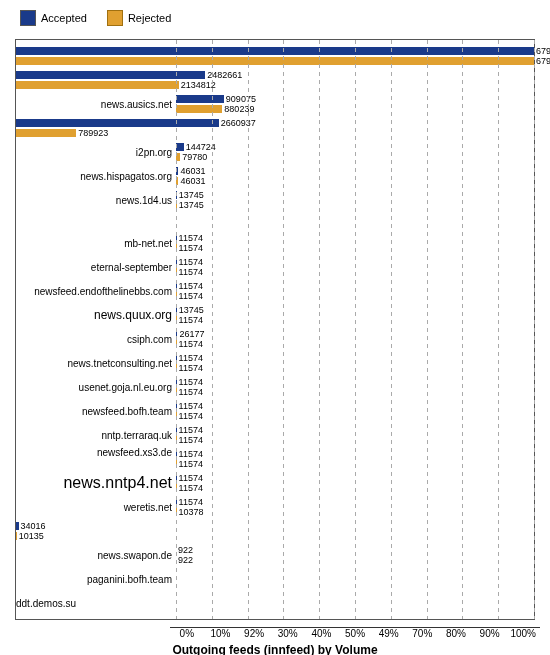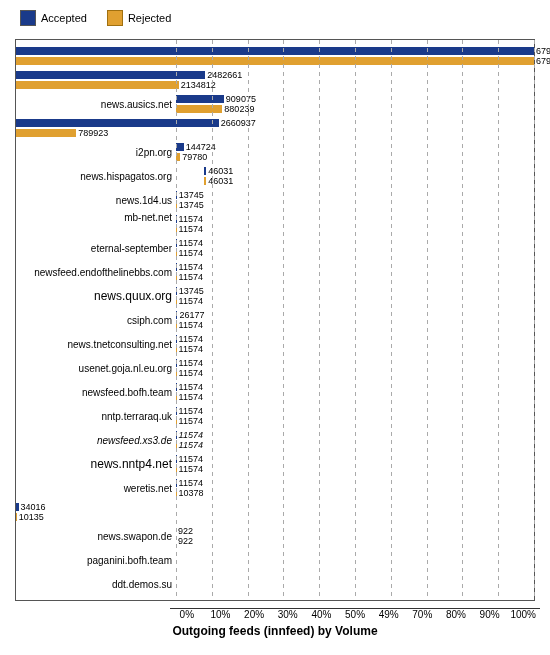--- a/index.html
+++ b/index.html
@@ -134,21 +134,21 @@
             <div style="display: flex; align-items: center; height: 9px; margin-bottom: 1px;">
               <div style="height: 8px; width: 2.13%; background: rgb(26, 58, 138); flex-shrink: 0;"></div>
               <span style="font-size: 9px; margin-left: 2px; white-space: nowrap;">144724</span>
             </div>
             <div style="display: flex; align-items: center; height: 9px;">
               <div style="height: 8px; width: 1.17%; background: rgb(224, 160, 48); flex-shrink: 0;"></div>
               <span style="font-size: 9px; margin-left: 2px; white-space: nowrap;">79780</span>
             </div>
           </div>
         </div>
-        <div style="display: flex; align-items: center; height: 24px; gap: 28px;">
+        <div style="display: flex; align-items: center; height: 24px;">
           <div style="width: 160px; flex-shrink: 0; text-align: right; padding-right: 4px; font-size: 10px; white-space: nowrap;">news.hispagatos.org</div>
           <div style="flex: 1 1 0%; display: flex; flex-direction: column; justify-content: center; position: relative;">
             <div style="display: flex; align-items: center; height: 9px; margin-bottom: 1px;">
               <div style="height: 8px; width: 0.68%; background: rgb(26, 58, 138); flex-shrink: 0;"></div>
               <span style="font-size: 9px; margin-left: 2px; white-space: nowrap;">46031</span>
             </div>
             <div style="display: flex; align-items: center; height: 9px;">
               <div style="height: 8px; width: 0.68%; background: rgb(224, 160, 48); flex-shrink: 0;"></div>
               <span style="font-size: 9px; margin-left: 2px; white-space: nowrap;">46031</span>
             </div>
@@ -160,21 +160,21 @@
             <div style="display: flex; align-items: center; height: 9px; margin-bottom: 1px;">
               <div style="height: 8px; width: 0.2%; background: rgb(26, 58, 138); flex-shrink: 0;"></div>
               <span style="font-size: 9px; margin-left: 2px; white-space: nowrap;">13745</span>
             </div>
             <div style="display: flex; align-items: center; height: 9px;">
               <div style="height: 8px; width: 0.2%; background: rgb(224, 160, 48); flex-shrink: 0;"></div>
               <span style="font-size: 9px; margin-left: 2px; white-space: nowrap;">13745</span>
             </div>
           </div>
         </div>
-        <div style="display: flex; height: 24px;">
+        <div style="display: flex; align-items: center; height: 24px; margin-top: 19px;">
           <div style="width: 160px; flex-shrink: 0; text-align: right; padding-right: 4px; font-size: 10px; white-space: nowrap;">mb-net.net</div>
           <div style="flex: 1 1 0%; display: flex; flex-direction: column; justify-content: center; position: relative;">
             <div style="display: flex; align-items: center; height: 9px; margin-bottom: 1px;">
               <div style="height: 8px; width: 0.17%; background: rgb(26, 58, 138); flex-shrink: 0;"></div>
               <span style="font-size: 9px; margin-left: 2px; white-space: nowrap;">11574</span>
             </div>
             <div style="display: flex; align-items: center; height: 9px;">
               <div style="height: 8px; width: 0.17%; background: rgb(224, 160, 48); flex-shrink: 0;"></div>
               <span style="font-size: 9px; margin-left: 2px; white-space: nowrap;">11574</span>
             </div>
@@ -277,35 +277,35 @@
             <div style="display: flex; align-items: center; height: 9px; margin-bottom: 1px;">
               <div style="height: 8px; width: 0.17%; background: rgb(26, 58, 138); flex-shrink: 0;"></div>
               <span style="font-size: 9px; margin-left: 2px; white-space: nowrap;">11574</span>
             </div>
             <div style="display: flex; align-items: center; height: 9px;">
               <div style="height: 8px; width: 0.17%; background: rgb(224, 160, 48); flex-shrink: 0;"></div>
               <span style="font-size: 9px; margin-left: 2px; white-space: nowrap;">11574</span>
             </div>
           </div>
         </div>
-        <div style="display: flex; align-items: center; height: 24px; font-style: italic;">
+        <div style="display: flex; height: 24px;">
           <div style="width: 160px; flex-shrink: 0; text-align: right; padding-right: 4px; font-size: 10px; white-space: nowrap;">newsfeed.xs3.de</div>
           <div style="flex: 1 1 0%; display: flex; flex-direction: column; justify-content: center; position: relative;">
             <div style="display: flex; align-items: center; height: 9px; margin-bottom: 1px;">
               <div style="height: 8px; width: 0.17%; background: rgb(26, 58, 138); flex-shrink: 0;"></div>
               <span style="font-size: 9px; margin-left: 2px; white-space: nowrap;">11574</span>
             </div>
             <div style="display: flex; align-items: center; height: 9px;">
               <div style="height: 8px; width: 0.17%; background: rgb(224, 160, 48); flex-shrink: 0;"></div>
               <span style="font-size: 9px; margin-left: 2px; white-space: nowrap;">11574</span>
             </div>
           </div>
         </div>
         <div style="display: flex; align-items: center; height: 24px;">
-          <div style="width: 160px; flex-shrink: 0; text-align: right; padding-right: 4px; font-size: 12px; white-space: nowrap;">news.nntp4.net</div>
+          <div style="width: 160px; flex-shrink: 0; text-align: right; padding-right: 4px; font-size: 16px; white-space: nowrap;">news.nntp4.net</div>
           <div style="flex: 1 1 0%; display: flex; flex-direction: column; justify-content: center; position: relative;">
             <div style="display: flex; align-items: center; height: 9px; margin-bottom: 1px;">
               <div style="height: 8px; width: 0.17%; background: rgb(26, 58, 138); flex-shrink: 0;"></div>
               <span style="font-size: 9px; margin-left: 2px; white-space: nowrap;">11574</span>
             </div>
             <div style="display: flex; align-items: center; height: 9px;">
               <div style="height: 8px; width: 0.17%; background: rgb(224, 160, 48); flex-shrink: 0;"></div>
               <span style="font-size: 9px; margin-left: 2px; white-space: nowrap;">11574</span>
             </div>
           </div>
@@ -355,21 +355,21 @@
               <div style="height: 8px; width: 0%; background: rgb(26, 58, 138); flex-shrink: 0;"></div>
               <span style="font-size: 9px; margin-left: 2px; white-space: nowrap;"></span>
             </div>
             <div style="display: flex; align-items: center; height: 9px;">
               <div style="height: 8px; width: 0%; background: rgb(224, 160, 48); flex-shrink: 0;"></div>
               <span style="font-size: 9px; margin-left: 2px; white-space: nowrap;"></span>
             </div>
           </div>
         </div>
         <div style="display: flex; align-items: center; height: 24px;">
-          <div style="width: 160px; flex-shrink: 0; text-align: right; padding-right: 4px; font-size: 10px; white-space: nowrap;">ddt.demos.su</div>
+          <div style="width: 160px; flex-shrink: 0; padding-right: 4px; font-size: 10px; white-space: nowrap;">ddt.demos.su</div>
           <div style="flex: 1 1 0%; display: flex; flex-direction: column; justify-content: center; position: relative;">
             <div style="display: flex; align-items: center; height: 9px; margin-bottom: 1px;">
               <div style="height: 8px; width: 0%; background: rgb(26, 58, 138); flex-shrink: 0;"></div>
               <span style="font-size: 9px; margin-left: 2px; white-space: nowrap;"></span>
             </div>
             <div style="display: flex; align-items: center; height: 9px;">
               <div style="height: 8px; width: 0%; background: rgb(224, 160, 48); flex-shrink: 0;"></div>
               <span style="font-size: 9px; margin-left: 2px; white-space: nowrap;"></span>
             </div>
           </div>
@@ -386,21 +386,21 @@
         <div style="position: absolute; top: 0px; bottom: 0px; left: 70%; width: 1px; background: repeating-linear-gradient(rgb(170, 170, 170) 0px, rgb(170, 170, 170) 4px, transparent 4px, transparent 8px);"></div>
         <div style="position: absolute; top: 0px; bottom: 0px; left: 80%; width: 1px; background: repeating-linear-gradient(rgb(170, 170, 170) 0px, rgb(170, 170, 170) 4px, transparent 4px, transparent 8px);"></div>
         <div style="position: absolute; top: 0px; bottom: 0px; left: 90%; width: 1px; background: repeating-linear-gradient(rgb(170, 170, 170) 0px, rgb(170, 170, 170) 4px, transparent 4px, transparent 8px);"></div>
         <div style="position: absolute; top: 0px; bottom: 0px; left: 100%; width: 1px; background: repeating-linear-gradient(rgb(170, 170, 170) 0px, rgb(170, 170, 170) 4px, transparent 4px, transparent 8px);"></div>
       </div>
     </div>
 
   <div class="x-axis" id="x-axis-row">
   <div class="x-tick">0%</div>
       <div class="x-tick">10%</div>
-      <div class="x-tick">20%</div>
+      <div class="x-tick">92%</div>
       <div class="x-tick">30%</div>
       <div class="x-tick">40%</div>
       <div class="x-tick">50%</div>
       <div class="x-tick">49%</div>
       <div class="x-tick">70%</div>
       <div class="x-tick">80%</div>
       <div class="x-tick">90%</div>
       <div class="x-tick">100%</div>
     </div>
 

